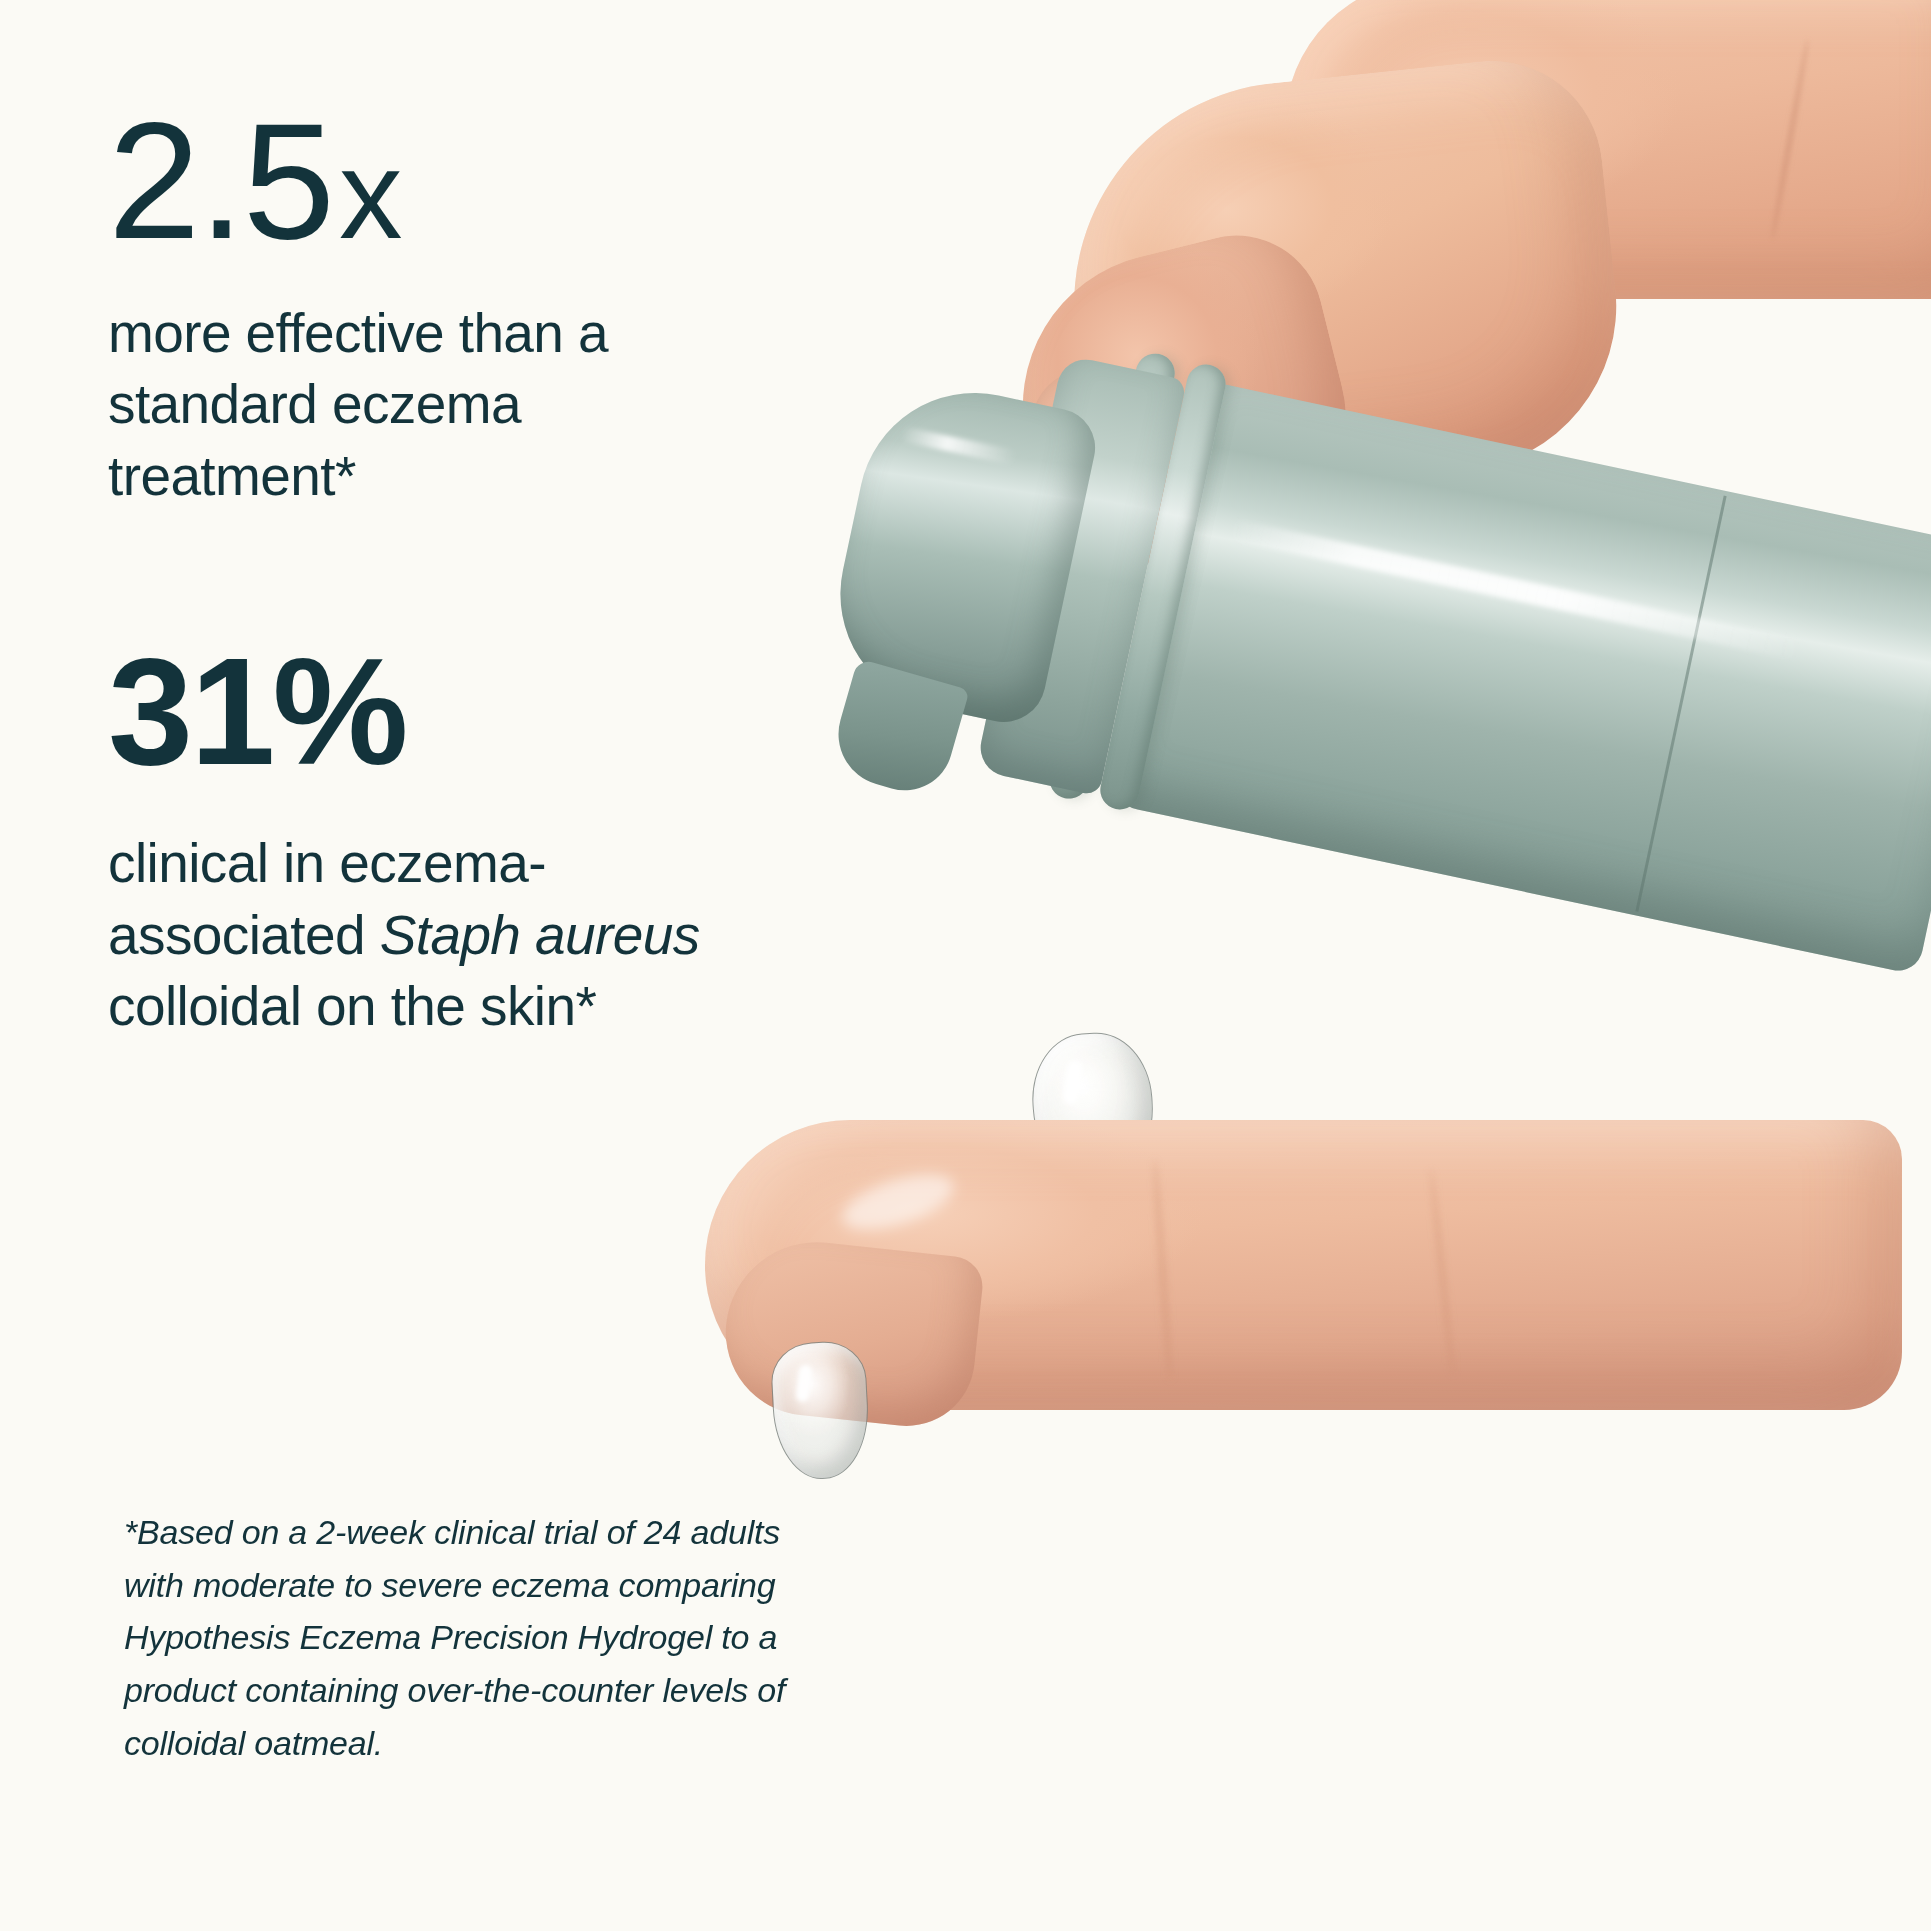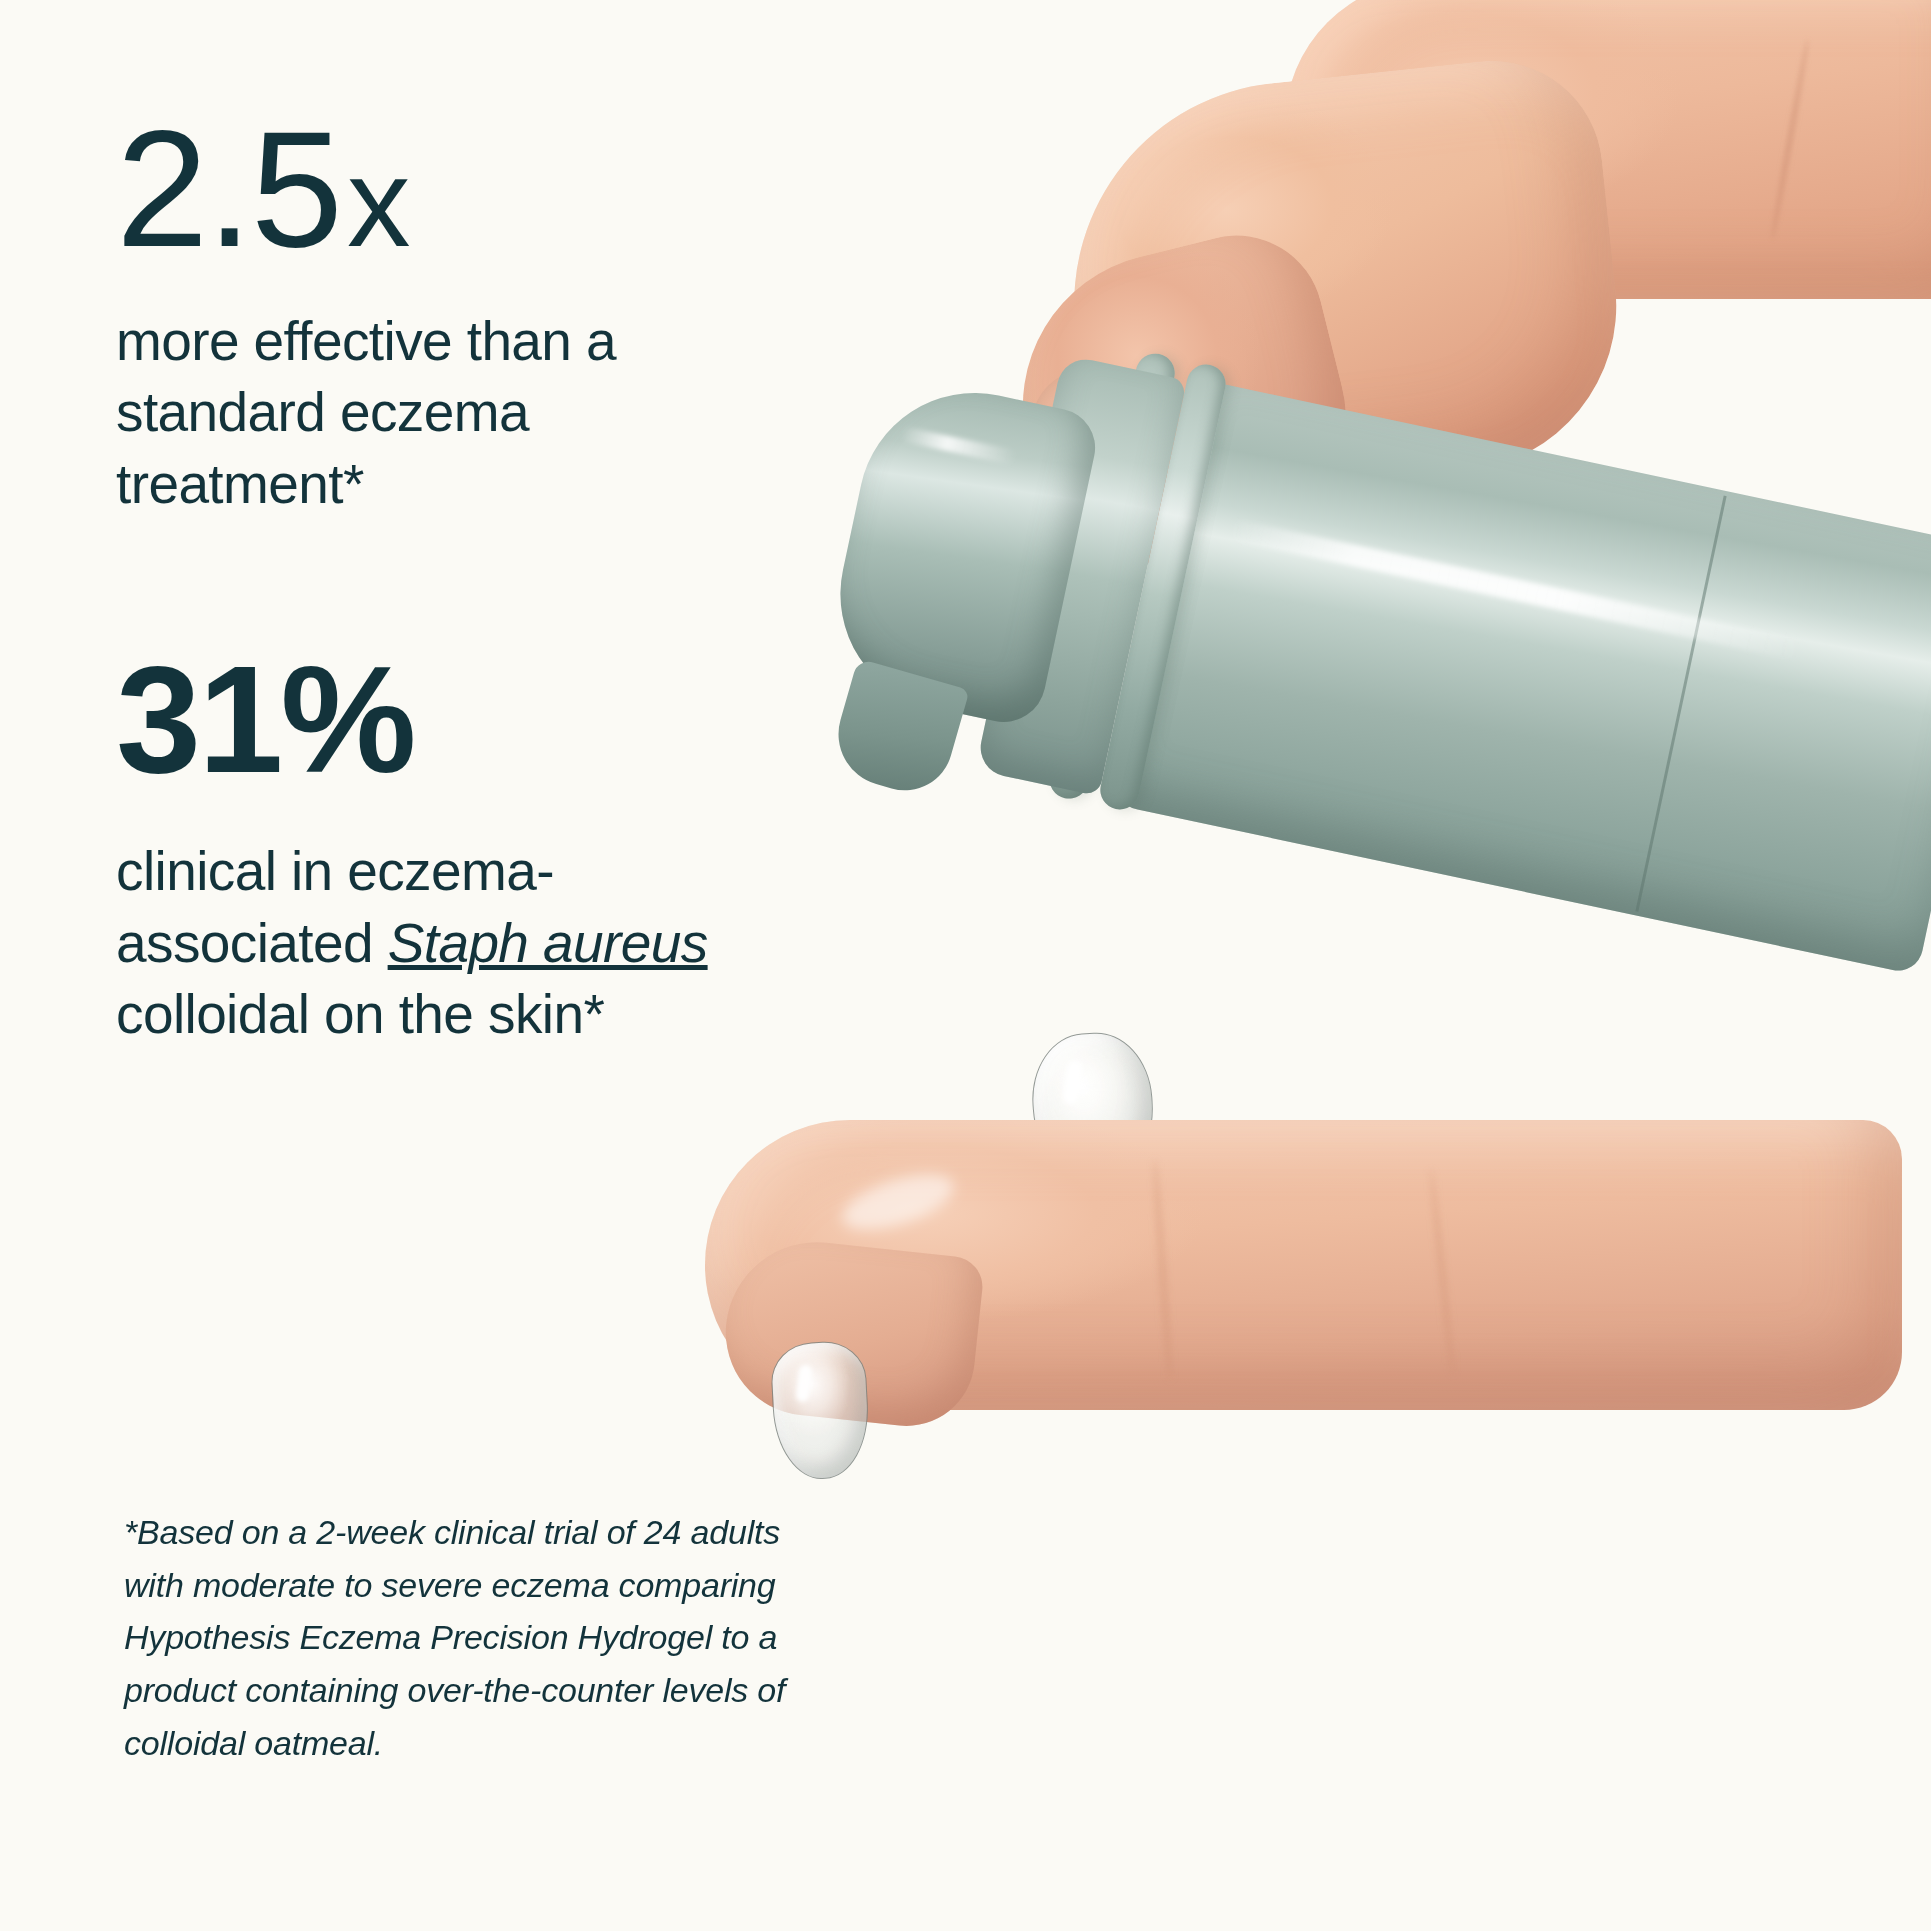--- a/index.html
+++ b/index.html
@@ -19,21 +19,21 @@
 
   
   .text-col {
     position: absolute;
     left: 108px;
     top: 100px;
     width: 772px;
     z-index: 5;
   }
 
-  .stat-block { margin: 8px; }
+  .stat-block { margin: 0; }
   .stat-block.second { margin-top: 124px; }
 
   .stat-figure {
     font-size: 166px;
     line-height: 0.98;
     letter-spacing: -1.9px;
     font-weight: 300;
     margin: 0 0 35px 0;
     white-space: nowrap;
   }
@@ -54,21 +54,20 @@
   .stat-desc {
     font-size: 55px;
     line-height: 1.3;
     font-weight: 400;
     letter-spacing: -0.6px;
     margin: 0;
     max-width: 637px;
   }
   .stat-desc em {
     font-style: italic;
-    text-decoration: underline;
   }
 
   .footnote {
     position: absolute;
     left: 124px;
     top: 1506px;
     width: 676px;
     font-size: 34px;
     line-height: 1.55;
     font-style: italic;

